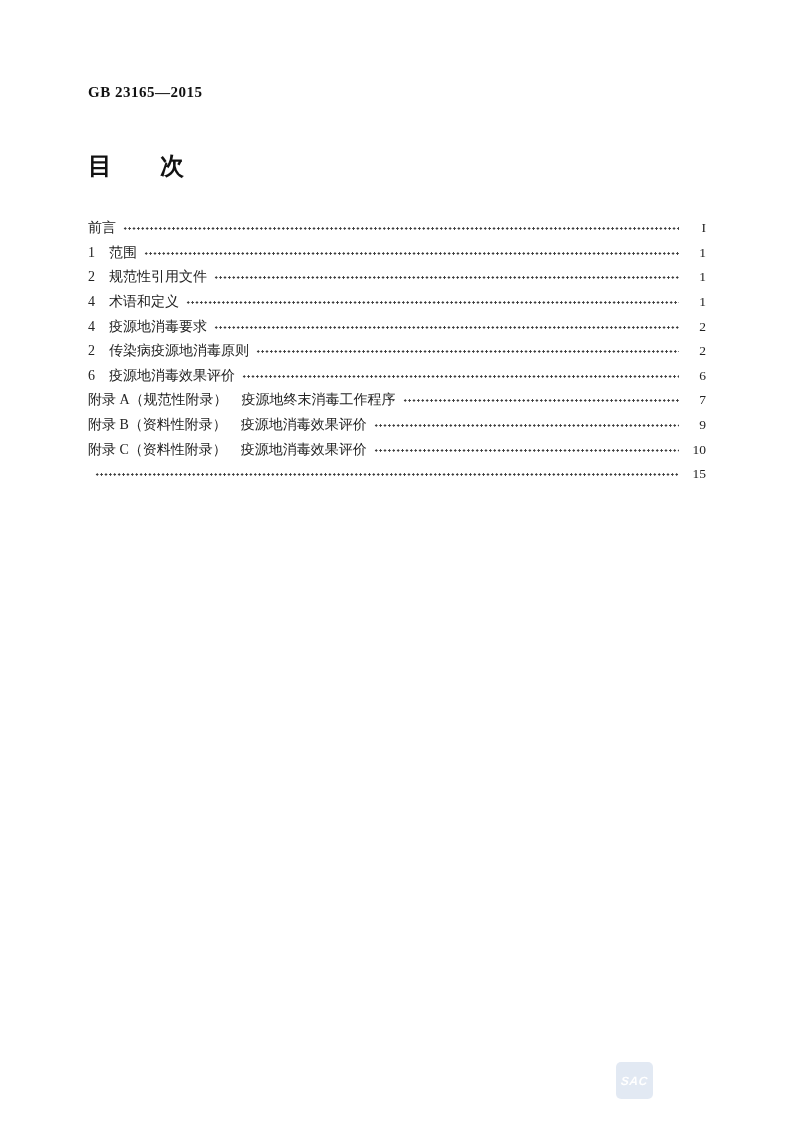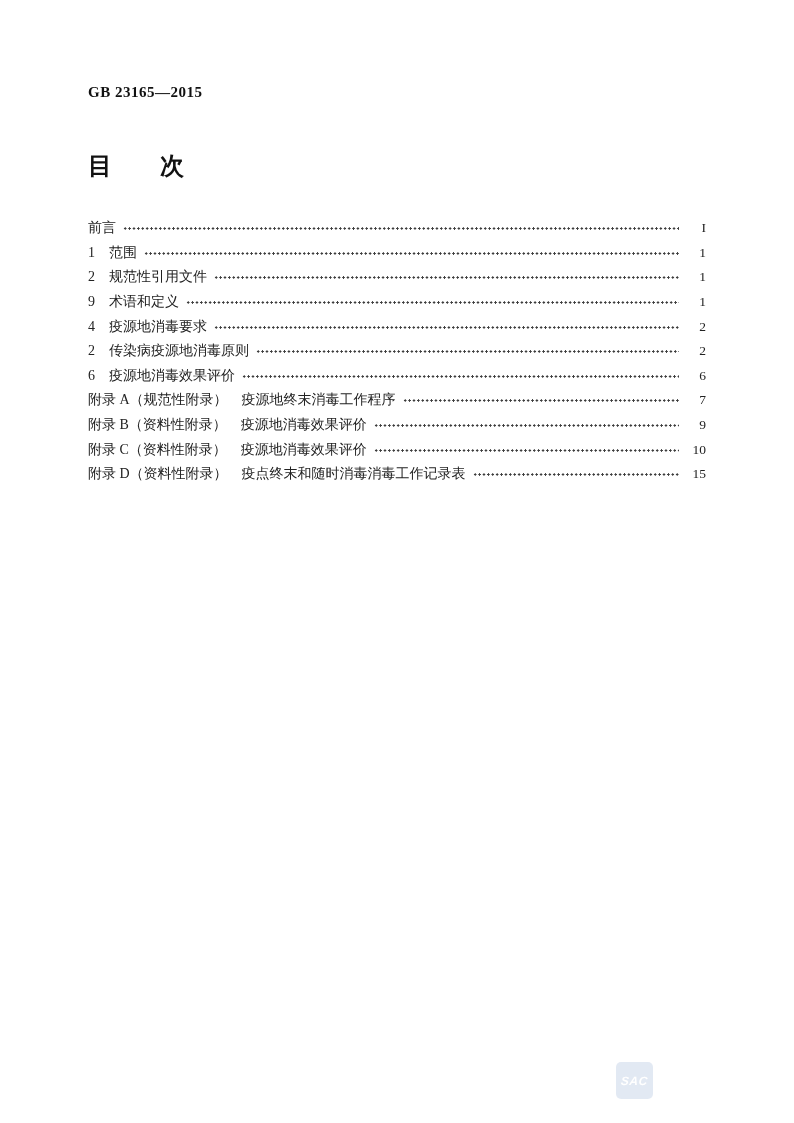--- a/index.html
+++ b/index.html
@@ -112,21 +112,21 @@
       <span class="toc-page">1</span>
     </div>
 
     <div class="toc-row">
       <span class="toc-label">2　规范性引用文件</span>
       <span class="toc-leader"></span>
       <span class="toc-page">1</span>
     </div>
 
     <div class="toc-row">
-      <span class="toc-label">9　术语和定义</span>
+      <span class="toc-label">4　术语和定义</span>
       <span class="toc-leader"></span>
       <span class="toc-page">1</span>
     </div>
 
     <div class="toc-row">
       <span class="toc-label">4　疫源地消毒要求</span>
       <span class="toc-leader"></span>
       <span class="toc-page">2</span>
     </div>
 
@@ -154,21 +154,20 @@
       <span class="toc-page">9</span>
     </div>
 
     <div class="toc-row">
       <span class="toc-label">附录 C（资料性附录）　疫源地消毒效果评价</span>
       <span class="toc-leader"></span>
       <span class="toc-page">10</span>
     </div>
 
     <div class="toc-row">
-      <span class="toc-label">附录 D（资料性附录）　疫点终末和随时消毒消毒工作记录表</span>
       <span class="toc-leader"></span>
       <span class="toc-page">15</span>
     </div>
   </div>
 
   <div class="watermark">
     <span class="watermark-text">SAC</span>
   </div>
 
 </div>

